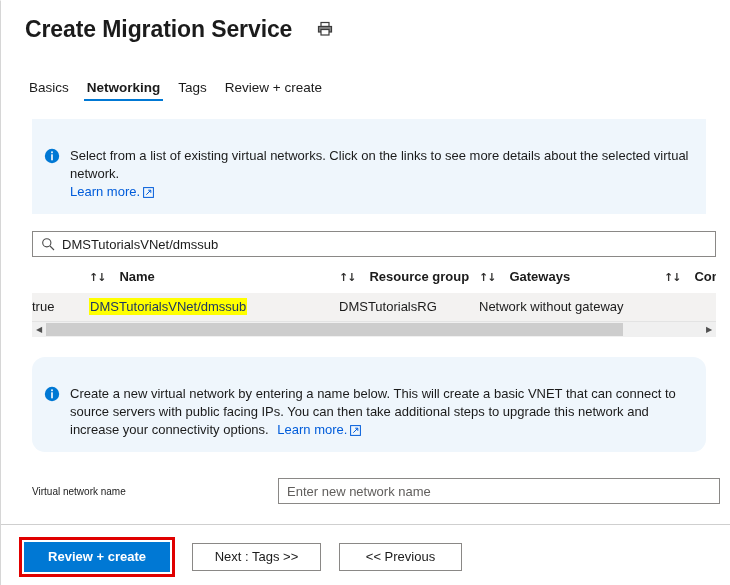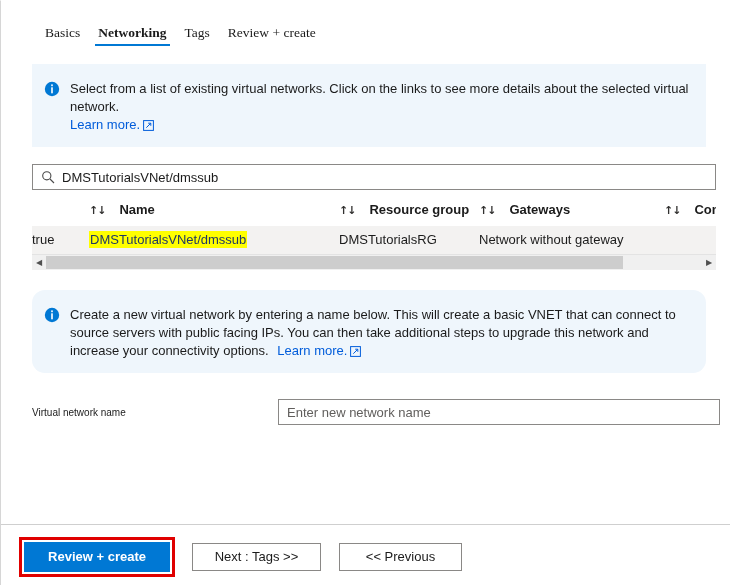--- a/index.html
+++ b/index.html
@@ -54,24 +54,23 @@
     left: 0;
     width: 730px;
     height: 1px;
     background: #ffffff;
   }
 
   
   .tabs {
     display: flex;
     align-items: flex-end;
-    padding-left: 35px;
-    margin-top: 19px;
+    padding-left: 19px;
+    margin-top: 30px;
     height: 26px;
-    font-family: Liberation Serif, serif;
   }
   .tab {
     font-size: 13.5px;
     color: #1b1b1b;
     padding: 0 9px 5px 9px;
     cursor: pointer;
     position: relative;
     line-height: 17px;
   }
   .tab.active {
@@ -93,21 +92,21 @@
     color: #1b1b1b;
     margin: 17px 0 0 28px;
   }
 
   
   .info-box {
     margin: 18px 24px 0 31px;
     background: #eff6fc;
     border: none;
     display: flex;
-    padding: 16px 14px 13px 12px;
+    padding: 28px 14px 13px 12px;
     box-sizing: border-box;
   }
   .info-icon {
     flex: 0 0 auto;
     width: 16px;
     height: 16px;
     margin-right: 10px;
     margin-top: 1px;
   }
   .info-text {
@@ -314,20 +313,30 @@
     text-align: center;
   }
   .btn-prev { width: 123px; margin-left: 18px; text-align: center; padding: 0; }
   .btn-next { width: 129px; margin-left: 17px; text-align: center; padding: 0; }
 </style>
 </head>
 <body>
 
 <div class="page">
 
+  <div class="header">
+    <div class="page-title">Create Migration Service</div>
+    <div class="print-btn">
+      <svg width="18" height="18" viewBox="0 0 18 18" aria-hidden="true">
+        <rect x="5" y="2.5" width="8" height="4" fill="none" stroke="#3b3b3b" stroke-width="1.2"></rect>
+        <rect x="2.5" y="6.5" width="13" height="5.5" fill="#8a8a8a" stroke="#3b3b3b" stroke-width="1.2"></rect>
+        <rect x="5" y="9.5" width="8" height="5.5" fill="#ffffff" stroke="#3b3b3b" stroke-width="1.2"></rect>
+      </svg>
+    </div>
+  </div>
   <div class="header-rule"></div>
 
   <div class="tabs">
     <div class="tab">Basics</div>
     <div class="tab active">Networking</div>
     <div class="tab">Tags</div>
     <div class="tab">Review + create</div>
   </div>
 
 

